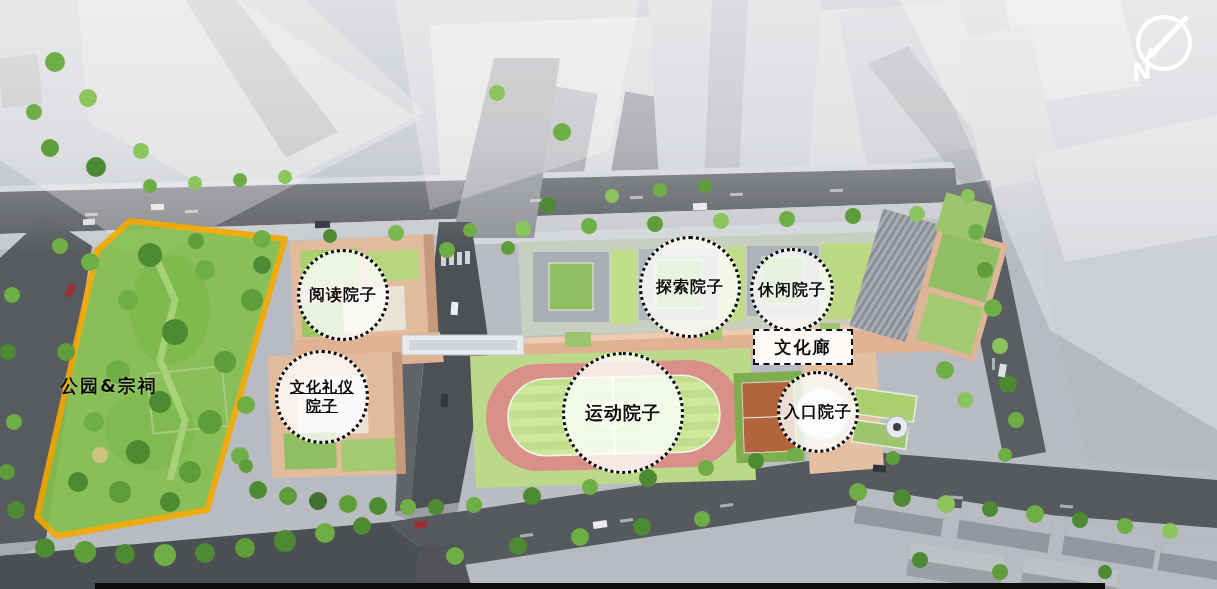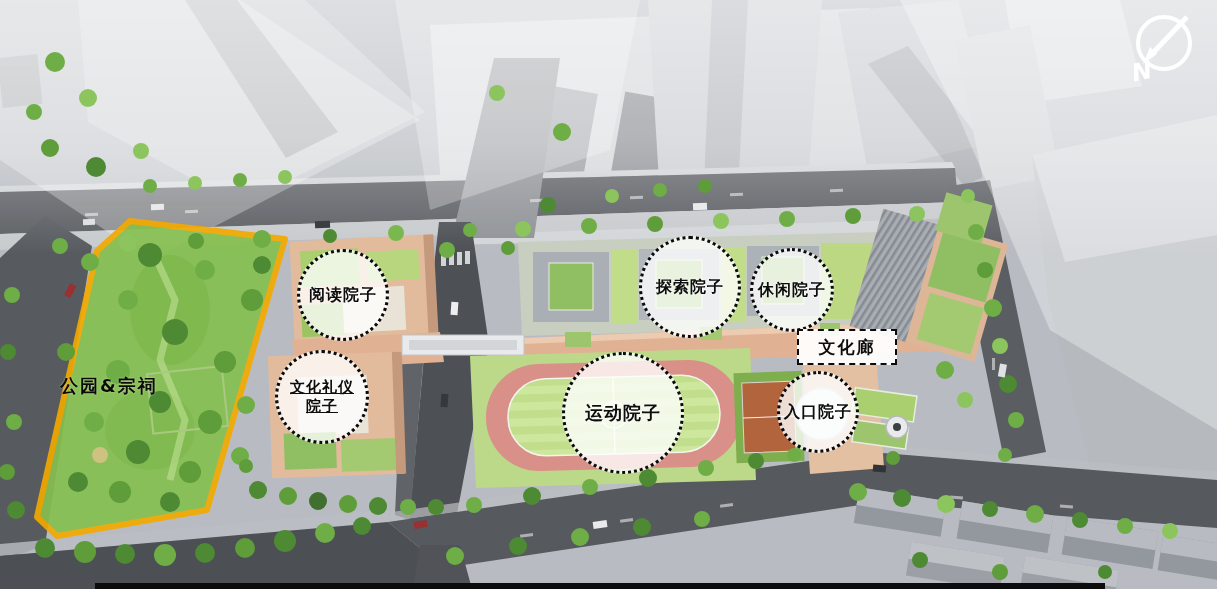--- a/index.html
+++ b/index.html
@@ -7,21 +7,21 @@
          font-family:"DejaVu Sans","Liberation Sans",sans-serif;}
   .scene{position:absolute;left:0;top:0;width:1217px;height:589px;display:block;}
   .zone-circle{position:absolute;transform:translate(-50%,-50%);border-radius:50%;
 sborder:3px dotted #0b0b0b;
     border:3px dotted #0b0b0b;background:rgba(255,255,255,.78);
     display:flex;align-items:center;justify-content:center;text-align:center;
     font-weight:bold;color:#0d0d0d;letter-spacing:1px;line-height:1.3;
     white-space:pre-line;text-shadow:0 0 3px rgba(255,255,255,.95);}
   .zone-box{position:absolute;border:2px dashed #0b0b0b;background:rgba(255,255,255,.93);
     display:flex;align-items:center;justify-content:center;font-weight:bold;color:#0d0d0d;
-    letter-spacing:2px;margin-left:44px;}
+    letter-spacing:2px;}
   .park-label{position:absolute;font-weight:bold;color:#0a0a0a;font-size:18px;letter-spacing:2px;
     text-shadow:0 0 2px rgba(210,235,170,.8);}
   .compass{position:absolute;left:1124px;top:4px;width:86px;height:86px;}
 </style>
 </head>
 <body>
 
 <div class="stage">
 
   <svg class="scene" viewBox="0 0 1217 589" aria-hidden="true">

